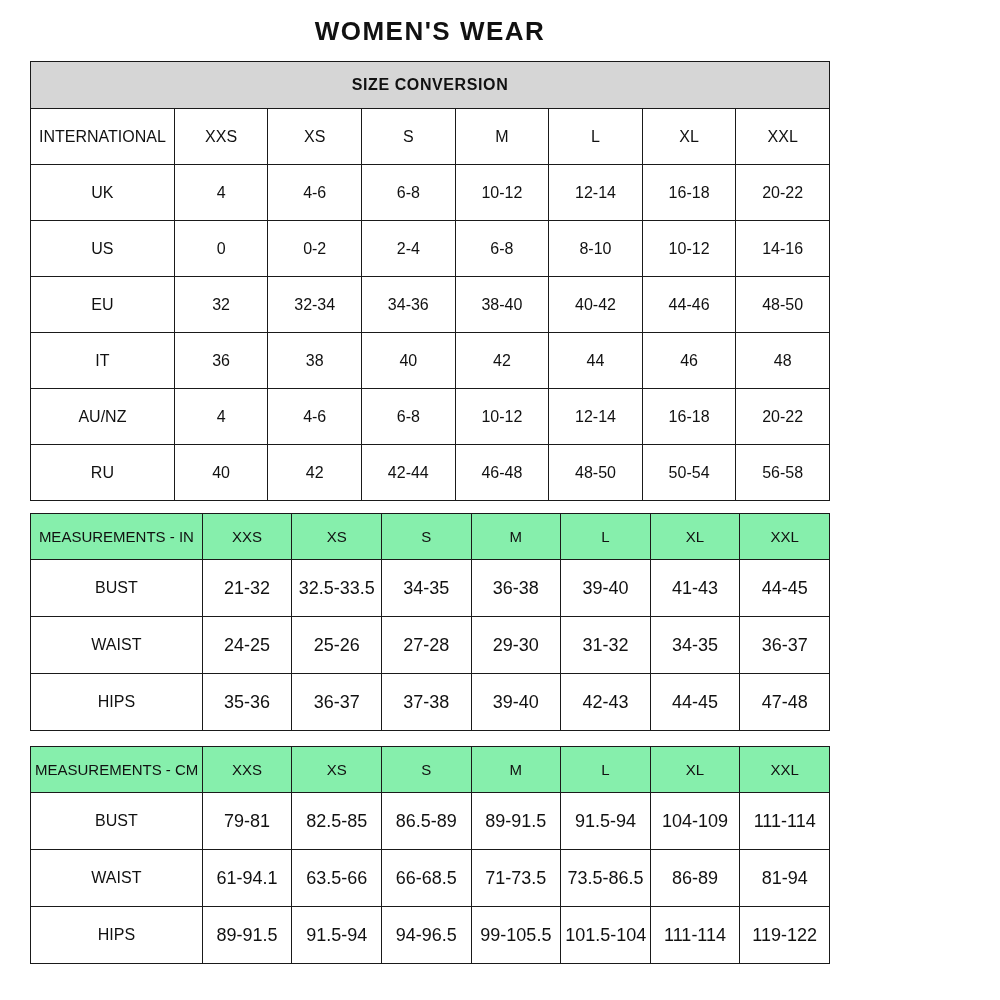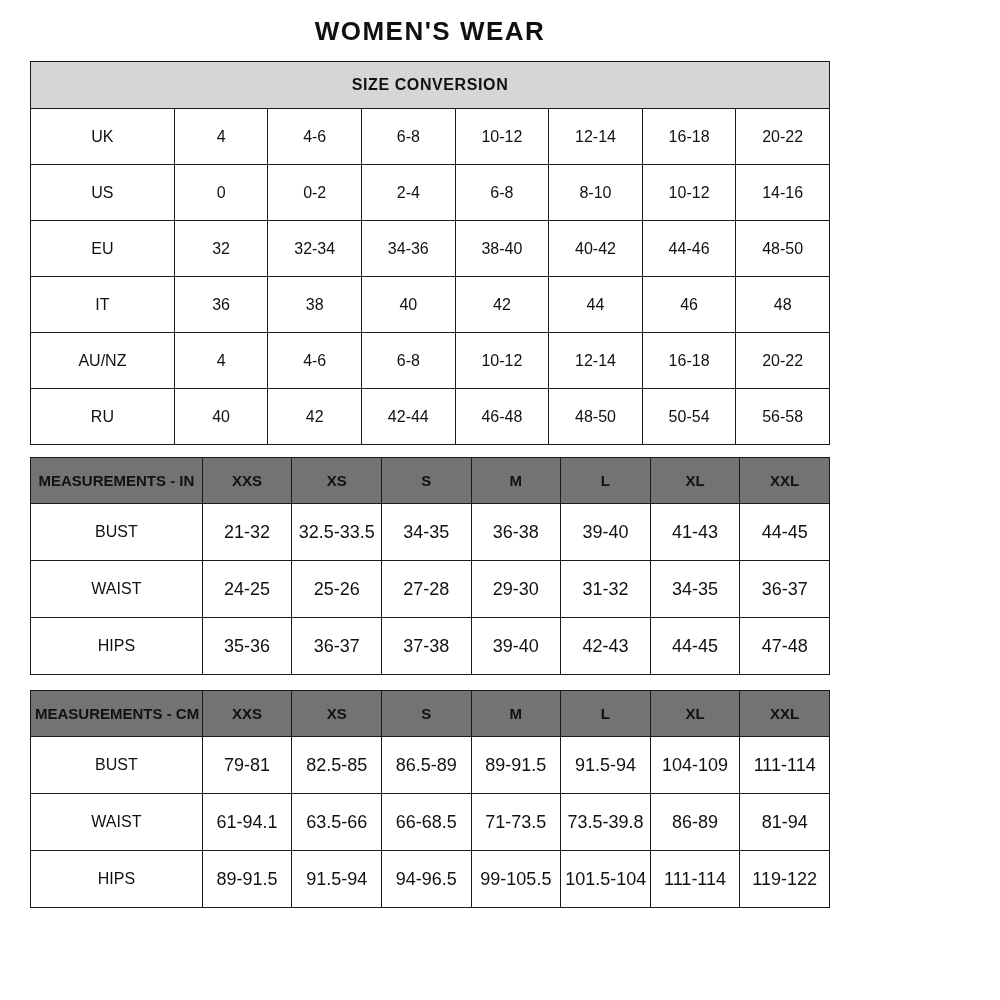--- a/index.html
+++ b/index.html
@@ -44,22 +44,22 @@
     font-size: 16px;
     letter-spacing: 0.6px;
   }
   
   .t2, .t3 { margin-top: 12px; }
   .t3 { margin-top: 15px; }
   .t2 .c0, .t3 .c0 { width: 21.5%; }
   .t2 td, .t3 td { height: 57px; }
   .t2 td.hcell, .t3 td.hcell {
     height: 46px;
-    background: #737373;
-    font-weight: 700;
+    background: #86efac;
+    font-weight: 400;
     font-size: 15px;
   }
   .t2 td.lbl, .t3 td.lbl { font-size: 16px; }
   .t2 td.val, .t3 td.val { font-size: 18px; margin-left: 40px; }
 </style>
 </head>
 <body>
 
 <div class="page">
 
@@ -72,20 +72,30 @@
         <col>
         <col>
         <col>
         <col>
         <col>
         <col>
       </colgroup>
     <tbody>
       <tr>
         <td class="thdr" colspan="8">SIZE CONVERSION</td>
+      </tr>
+      <tr>
+        <td class="lbl">INTERNATIONAL</td>
+        <td class="val">XXS</td>
+        <td class="val">XS</td>
+        <td class="val">S</td>
+        <td class="val">M</td>
+        <td class="val">L</td>
+        <td class="val">XL</td>
+        <td class="val">XXL</td>
       </tr>
       <tr>
         <td class="lbl">UK</td>
         <td class="val">4</td>
         <td class="val">4-6</td>
         <td class="val">6-8</td>
         <td class="val">10-12</td>
         <td class="val">12-14</td>
         <td class="val">16-18</td>
         <td class="val">20-22</td>
@@ -229,21 +239,21 @@
         <td class="val">91.5-94</td>
         <td class="val">104-109</td>
         <td class="val">111-114</td>
       </tr>
       <tr>
         <td class="lbl">WAIST</td>
         <td class="val">61-94.1</td>
         <td class="val">63.5-66</td>
         <td class="val">66-68.5</td>
         <td class="val">71-73.5</td>
-        <td class="val">73.5-39.8</td>
+        <td class="val">73.5-86.5</td>
         <td class="val">86-89</td>
         <td class="val">81-94</td>
       </tr>
       <tr>
         <td class="lbl">HIPS</td>
         <td class="val">89-91.5</td>
         <td class="val">91.5-94</td>
         <td class="val">94-96.5</td>
         <td class="val">99-105.5</td>
         <td class="val">101.5-104</td>

